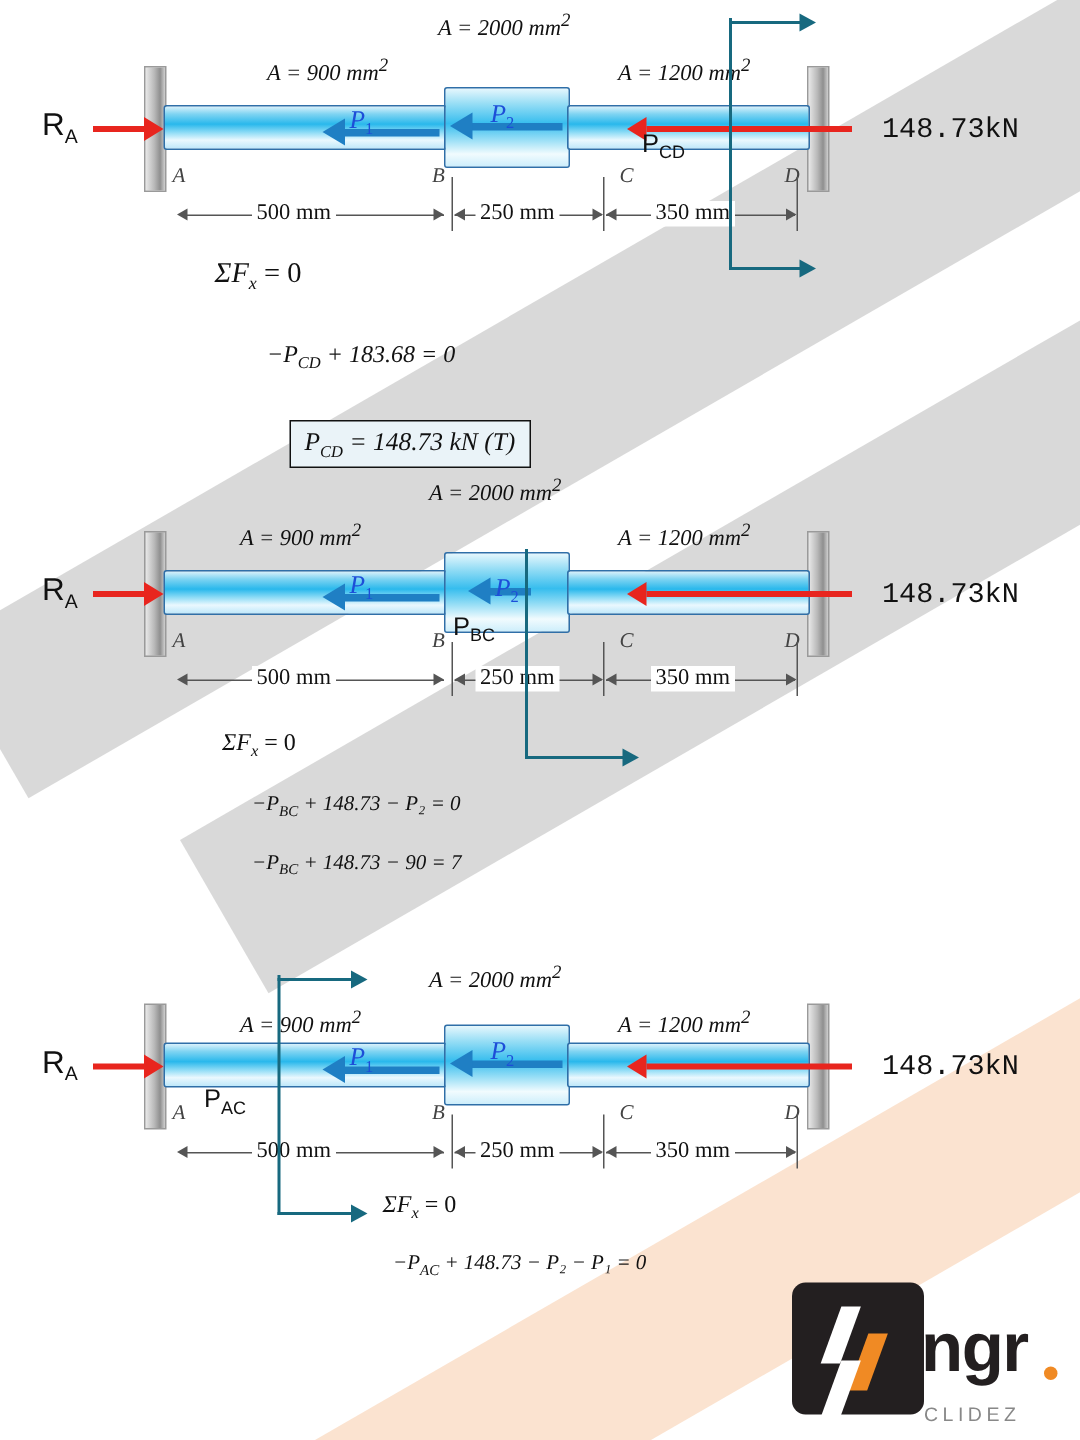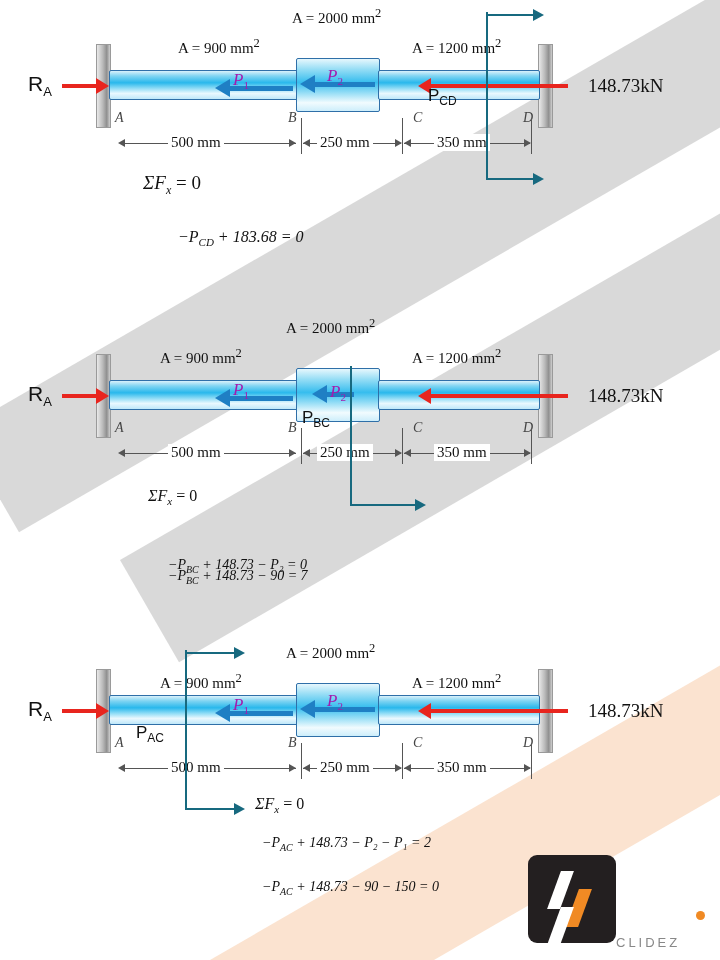--- a/index.html
+++ b/index.html
@@ -36,39 +36,39 @@
   .seg.thick{
     background:linear-gradient(to bottom,#e6f7fd 0%,#95ddf5 20%,#36bdee 45%,#9adff6 66%,#f1fbfe 84%,#cdeefb 100%);
   }
   .dimline{position:absolute;height:1px;background:#555;}
   .dimtick{position:absolute;width:1px;background:#555;}
   .arrowL,.arrowR{position:absolute;width:0;height:0;border-top:4px solid transparent;border-bottom:4px solid transparent;}
   .arrowL{border-right:7px solid #555;}
   .arrowR{border-left:7px solid #555;}
 
   .lbl{position:absolute;white-space:nowrap;}
-  .area-lbl{font-size:15px;color:#111;}
+  .area-lbl{font-style:italic;font-size:15px;color:#111;}
   .node-lbl{font-style:italic;font-size:14px;color:#444;}
   .dim-lbl{font-size:15px;color:#111;background:#fff;padding:0 3px;}
 
   
   .redarrow{position:absolute;height:0;}
   .redarrow .shaft{position:absolute;height:4px;background:#e8251e;top:0;}
   .redarrow .headR{position:absolute;width:0;height:0;border-top:8px solid transparent;border-bottom:8px solid transparent;border-left:13px solid #e8251e;top:-6px;}
   .redarrow .headL{position:absolute;width:0;height:0;border-top:8px solid transparent;border-bottom:8px solid transparent;border-right:13px solid #e8251e;top:-6px;}
 
   
   .bluearrow{position:absolute;height:0;}
   .bluearrow .shaft{position:absolute;height:5px;background:#1f7fc4;top:0;}
   .bluearrow .headL{position:absolute;width:0;height:0;border-top:9px solid transparent;border-bottom:9px solid transparent;border-right:15px solid #1f7fc4;top:-7px;}
 
-  .force-lbl{position:absolute;font-style:italic;font-size:17px;color:#a21caf;}
+  .force-lbl{position:absolute;font-style:italic;font-size:17px;color:#1d4ed8;}
   .force-lbl sub{font-style:normal;font-size:11px;}
 
-  .kn{position:absolute;font-family:Liberation Serif, serif;font-size:19px;color:#111;white-space:nowrap;}
+  .kn{position:absolute;font-family:Liberation Mono, monospace;font-size:19px;color:#111;white-space:nowrap;}
   .ra{position:absolute;font-family:"Liberation Sans",sans-serif;font-size:21px;color:#111;}
   .ra sub{font-size:13px;}
 
   
   .cut{position:absolute;}
   .cut .v{position:absolute;width:2px;background:#17697f;}
   .cut .h{position:absolute;height:2px;background:#17697f;}
   .cut .ah{position:absolute;width:0;height:0;border-top:6px solid transparent;border-bottom:6px solid transparent;border-left:11px solid #17697f;}
   .cutlabel{position:absolute;font-family:"Liberation Sans",sans-serif;font-size:17px;color:#111;white-space:nowrap;}
   .cutlabel sub{font-size:12px;}
@@ -182,20 +182,24 @@
   </div>
 
   <div class="eq eq-sum" style="left:143px;top:172px;">
     <span>ΣF</span><sub style="font-size:12px;">x</sub>
     <span style="font-style:normal;">= 0</span>
   </div>
   <div class="eq eq-body" style="left:178px;top:228px;">
     <span>−P</span><sub style="font-size:11px;">CD</sub>
     <span>+ 183.68 = 0</span>
   </div>
+  <div class="boxed" style="left:193px;top:280px;">
+    <span>P</span><sub style="font-size:11px;">CD</sub>
+    <span>= 148.73  kN (T)</span>
+  </div>
 
   <div class="assembly" style="left:0;top:310px;width:720px;height:200px;">
 
     <div class="wall" style="left:96px;top:44px;height:82px;"></div>
     <div class="wall" style="left:538px;top:44px;height:82px;"></div>
 
     <div class="seg thin" style="left:109px;top:70px;width:187px;height:28px;"></div>
     <div class="seg thick" style="left:296px;top:58px;width:82px;height:52px;"></div>
     <div class="seg thin" style="left:378px;top:70px;width:160px;height:28px;"></div>
 
@@ -265,21 +269,21 @@
     </div>
     <div class="cutlabel" style="left:302px;top:98px;">
       <span>P</span><sub>BC</sub>
     </div>
   </div>
 
   <div class="eq eq-sum" style="left:148px;top:487px;font-size:16px;">
     <span>ΣF</span><sub style="font-size:11px;">x</sub>
     <span style="font-style:normal;">= 0</span>
   </div>
-  <div class="eq eq-body" style="left:168px;top:557px;font-size:14px;text-align:center;">
+  <div class="eq eq-body" style="left:168px;top:529px;font-size:14px;text-align:center;">
     <span>−P</span><sub style="font-size:10px;">BC</sub>
     <span>+ 148.73 − P₂ = 0</span>
   </div>
   <div class="eq eq-body" style="left:168px;top:568px;font-size:14px;">
     <span>−P</span><sub style="font-size:10px;">BC</sub>
     <span>+ 148.73 − 90 = 7</span>
   </div>
 
   <div class="assembly" style="left:0;top:625px;width:720px;height:200px;">
 
@@ -360,29 +364,26 @@
       <span>P</span><sub>AC</sub>
     </div>
   </div>
 
   <div class="eq eq-sum" style="left:255px;top:795px;font-size:16px;">
     <span>ΣF</span><sub style="font-size:11px;">x</sub>
     <span style="font-style:normal;">= 0</span>
   </div>
   <div class="eq eq-body" style="left:262px;top:835px;font-size:14px;">
     <span>−P</span><sub style="font-size:10px;">AC</sub>
-    <span>+ 148.73 − P₂ − P₁ = 2</span>
-  </div>
-  <div class="eq eq-body" style="left:262px;top:879px;font-size:14px;">
-    <span>−P</span><sub style="font-size:10px;">AC</sub>
-    <span>+ 148.73 − 90 − 150 = 0</span>
+    <span>+ 148.73 − P₂ − P₁ = 0</span>
   </div>
 
   <div class="logo" style="left:528px;top:855px;width:180px;height:100px;">
     <div class="logo-sq" style="left:0;top:0;"></div>
     <div class="logo-slash2" style="left:26px;top:16px;"></div>
     <div class="logo-slash" style="left:44px;top:34px;"></div>
     <div class="logo-slash2" style="left:26px;top:52px;"></div>
+    <div class="logo-text" style="left:86px;top:16px;">ngr</div>
     <div class="logo-dot" style="left:168px;top:56px;"></div>
     <div class="logo-sub" style="left:88px;top:80px;">CLIDEZ</div>
   </div>
 
 </div>
 
 </body></html>

